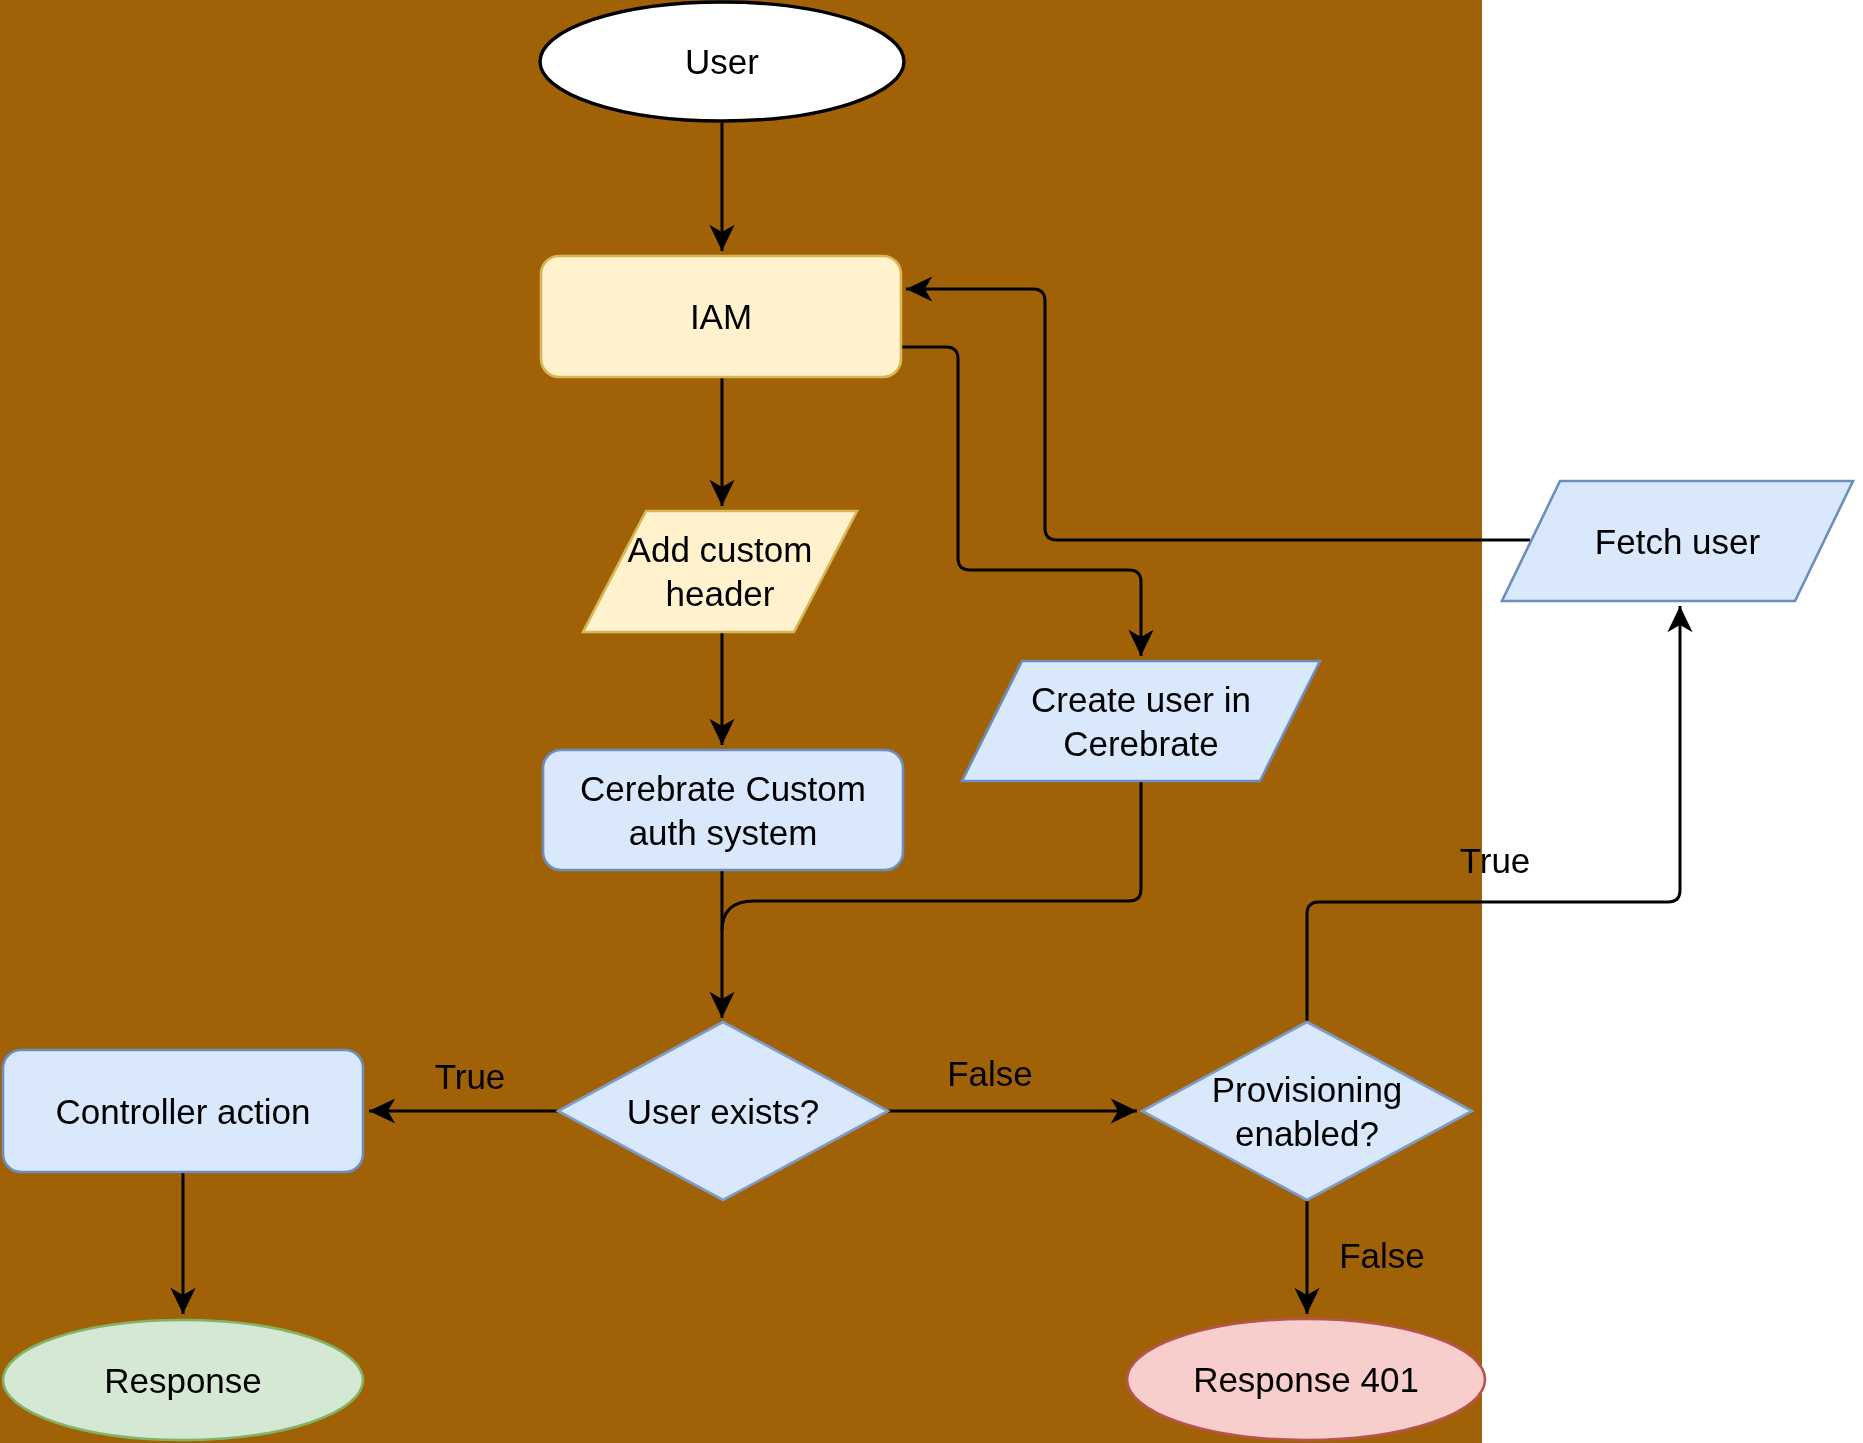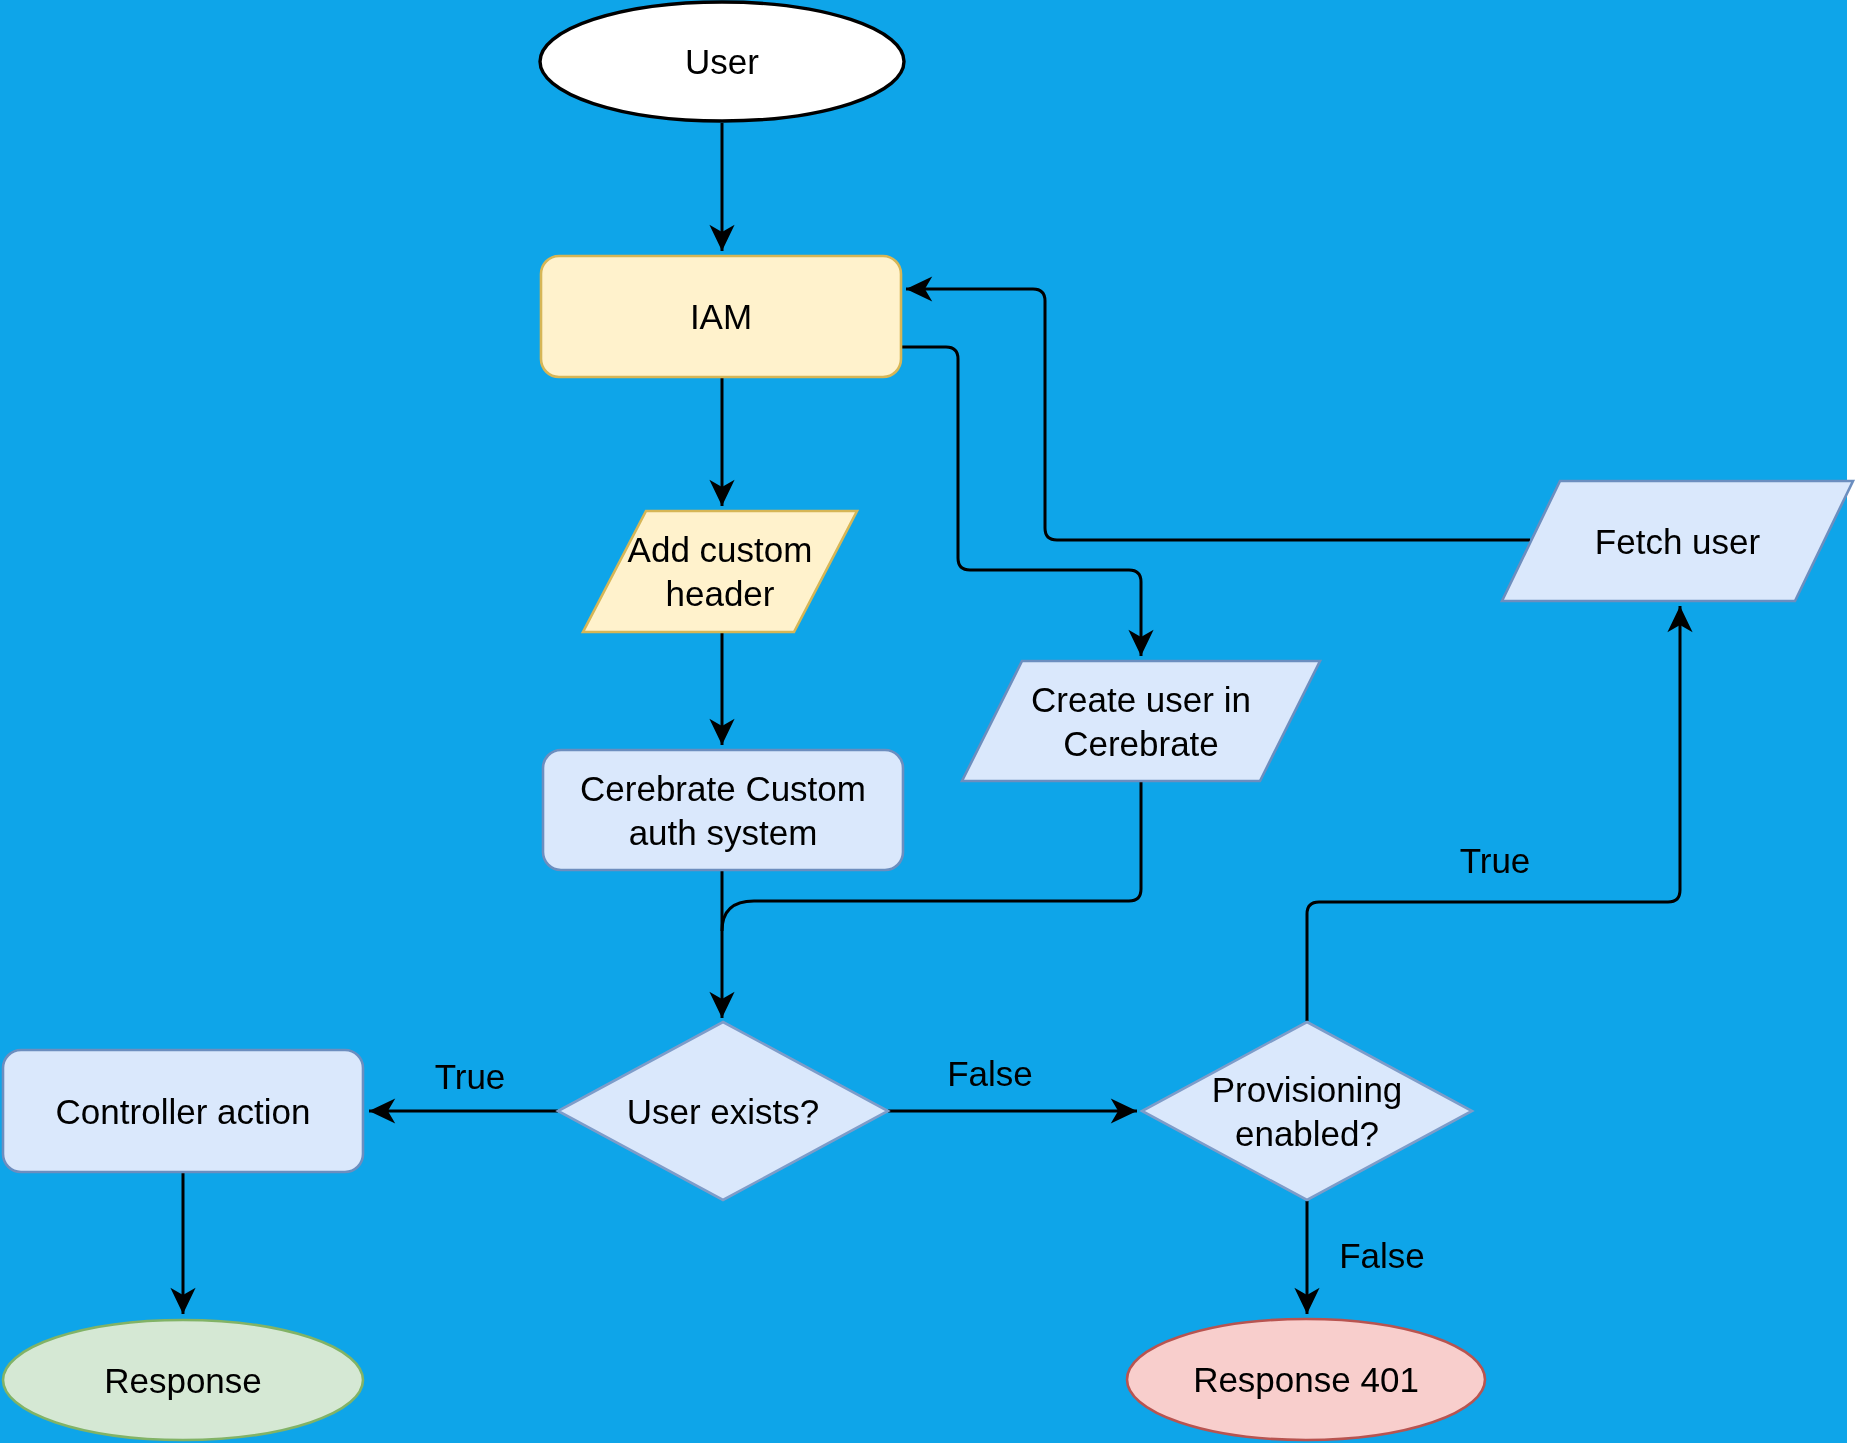--- a/index.html
+++ b/index.html
@@ -1,17 +1,17 @@
 <!DOCTYPE html>
 <html><head>
 <meta charset="utf-8">
 <title>Diagram</title>
 <style>
   html, body { margin: 0; padding: 0; background: #ffffff; }
-  .stage { width: 1847px; height: 1443px; position: relative; background: #0ea5e9; text-align: center; }
+  .stage { width: 1482px; height: 1443px; position: relative; background: #a16207; text-align: center; }
   svg { display: block; }
   text {
     font-family: "Liberation Sans", "DejaVu Sans", sans-serif;
     font-size: 35px;
     fill: #000000;
   }
   .edge { fill: none; stroke: #000000; stroke-width: 3; }
   .node-shape { stroke-width: 2.6; }
   .node-shape.plain { stroke-width: 3.4; }
   .node-label, .edge-label { user-select: none; }

